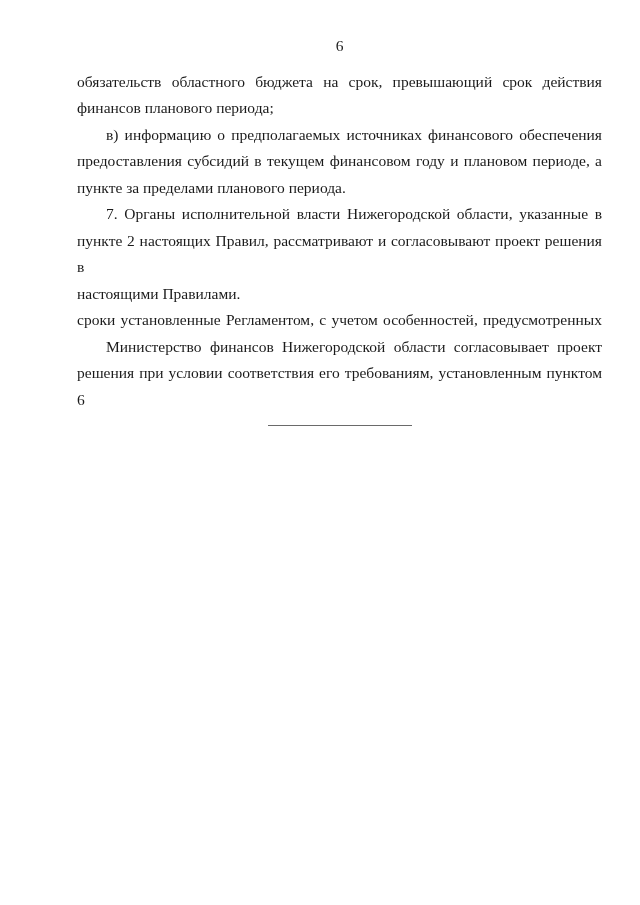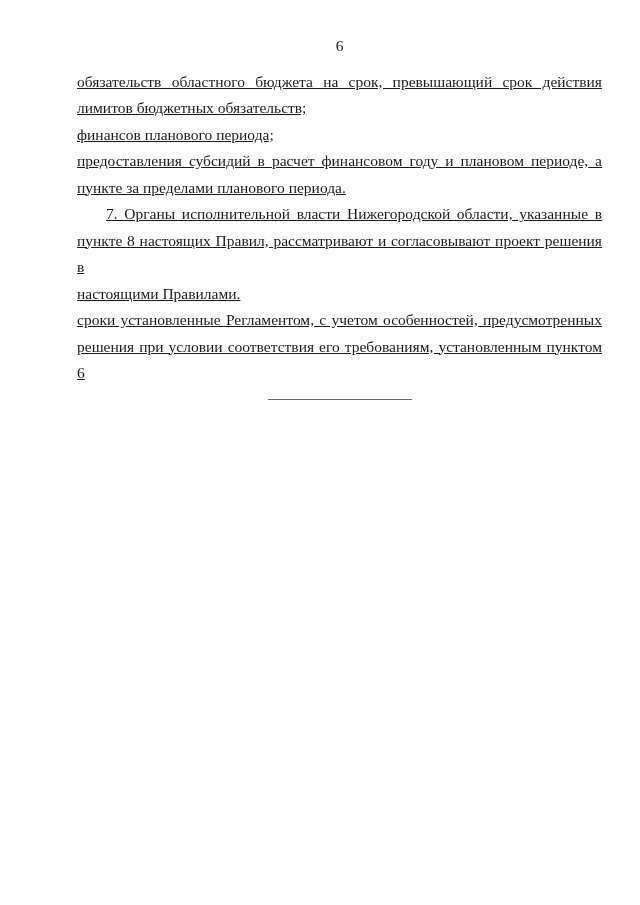--- a/index.html
+++ b/index.html
@@ -19,21 +19,20 @@
     line-height: 26.5px;
     color: #1b1b1b;
     overflow: hidden;
   }
   .page-number {
     text-align: center;
     margin-bottom: 9px;
   }
   .paragraph {
     margin: 0;
-    text-decoration: underline;
   }
   .line {
     text-align: justify;
   }
   .line.fill {
     text-align-last: justify;
   }
   .line.indent {
     padding-left: 29px;
   }
@@ -46,34 +45,35 @@
 </style>
 </head>
 <body>
 
 <div class="page">
   <div class="page-number">6</div>
 
   <div>
       <div class="paragraph">
         <div class="line fill">обязательств областного бюджета на срок, превышающий срок действия</div>
-        <div class="line">лимитов бюджетных обязательств;</div>
       </div>
       <div class="paragraph">
         <div class="line">финансов планового периода;</div>
       </div>
       <div class="paragraph">
-        <div class="line fill">предоставления субсидий в расчет финансовом году и плановом периоде, а</div>
+        <div class="line fill indent">в) информацию о предполагаемых источниках финансового обеспечения</div>
+        <div class="line fill">предоставления субсидий в текущем финансовом году и плановом периоде, а</div>
         <div class="line">пункте за пределами планового периода.</div>
       </div>
       <div class="paragraph">
         <div class="line fill indent">7. Органы исполнительной власти Нижегородской области, указанные в</div>
-        <div class="line fill">пункте 8 настоящих Правил, рассматривают и согласовывают проект решения в</div>
+        <div class="line fill">пункте 2 настоящих Правил, рассматривают и согласовывают проект решения в</div>
         <div class="line">настоящими Правилами.</div>
         <div class="line fill">сроки установленные Регламентом, с учетом особенностей, предусмотренных</div>
       </div>
       <div class="paragraph">
+        <div class="line fill indent">Министерство финансов Нижегородской области согласовывает проект</div>
         <div class="line fill">решения при условии соответствия его требованиям, установленным пунктом 6</div>
       </div>
     </div>
 
   <div class="separator"></div>
 </div>
 
 </body></html>

